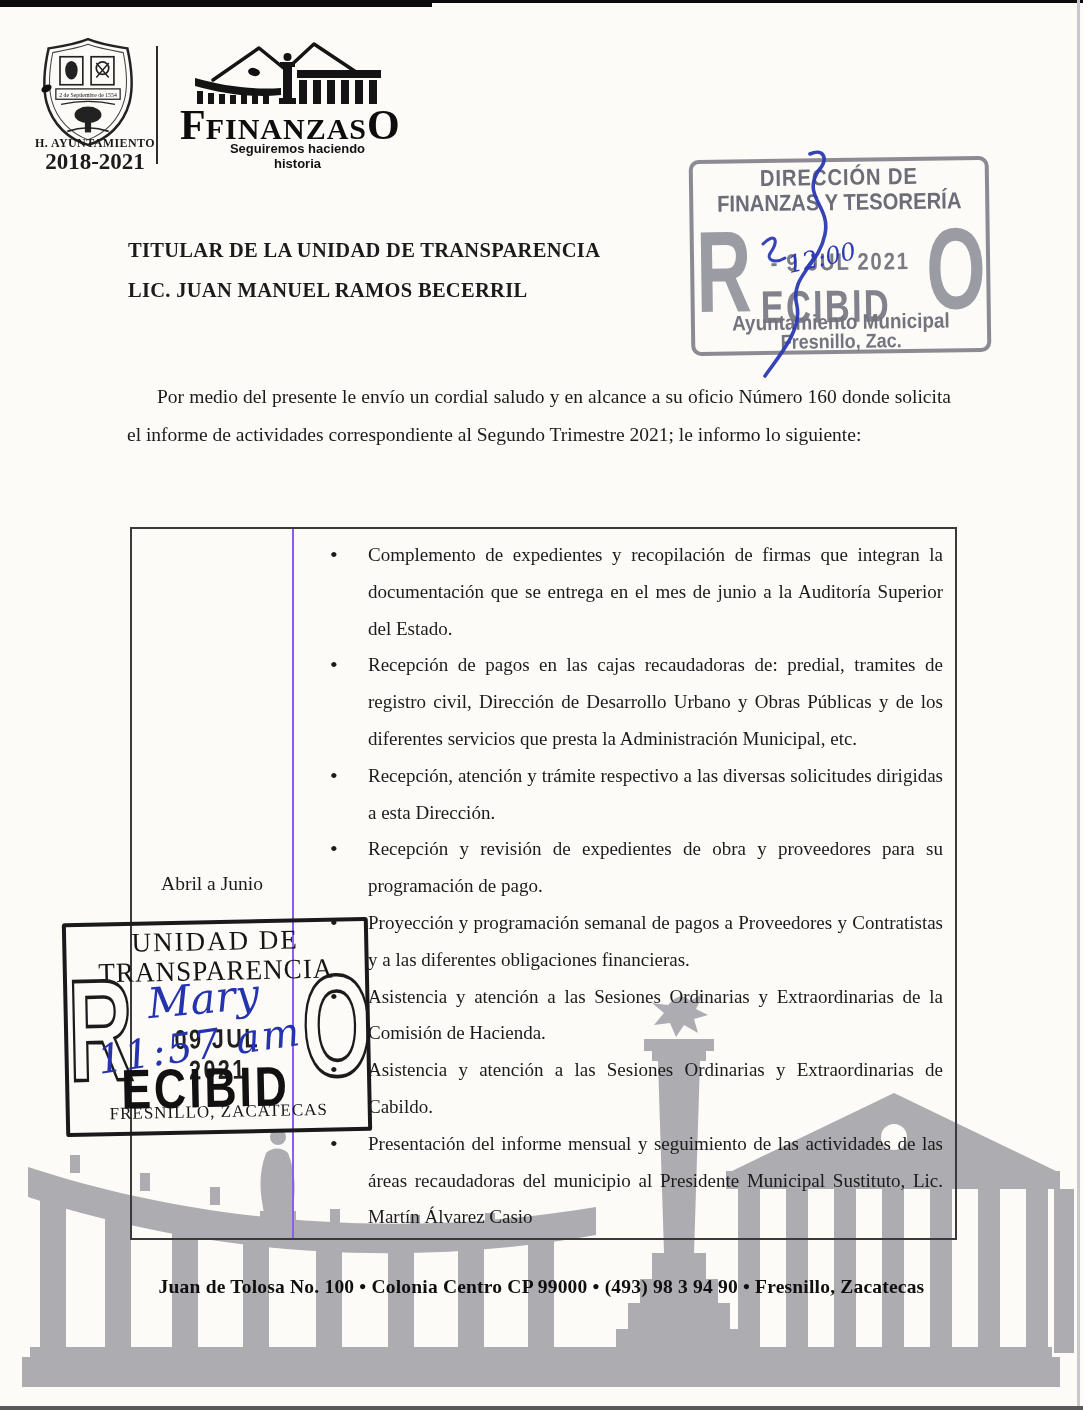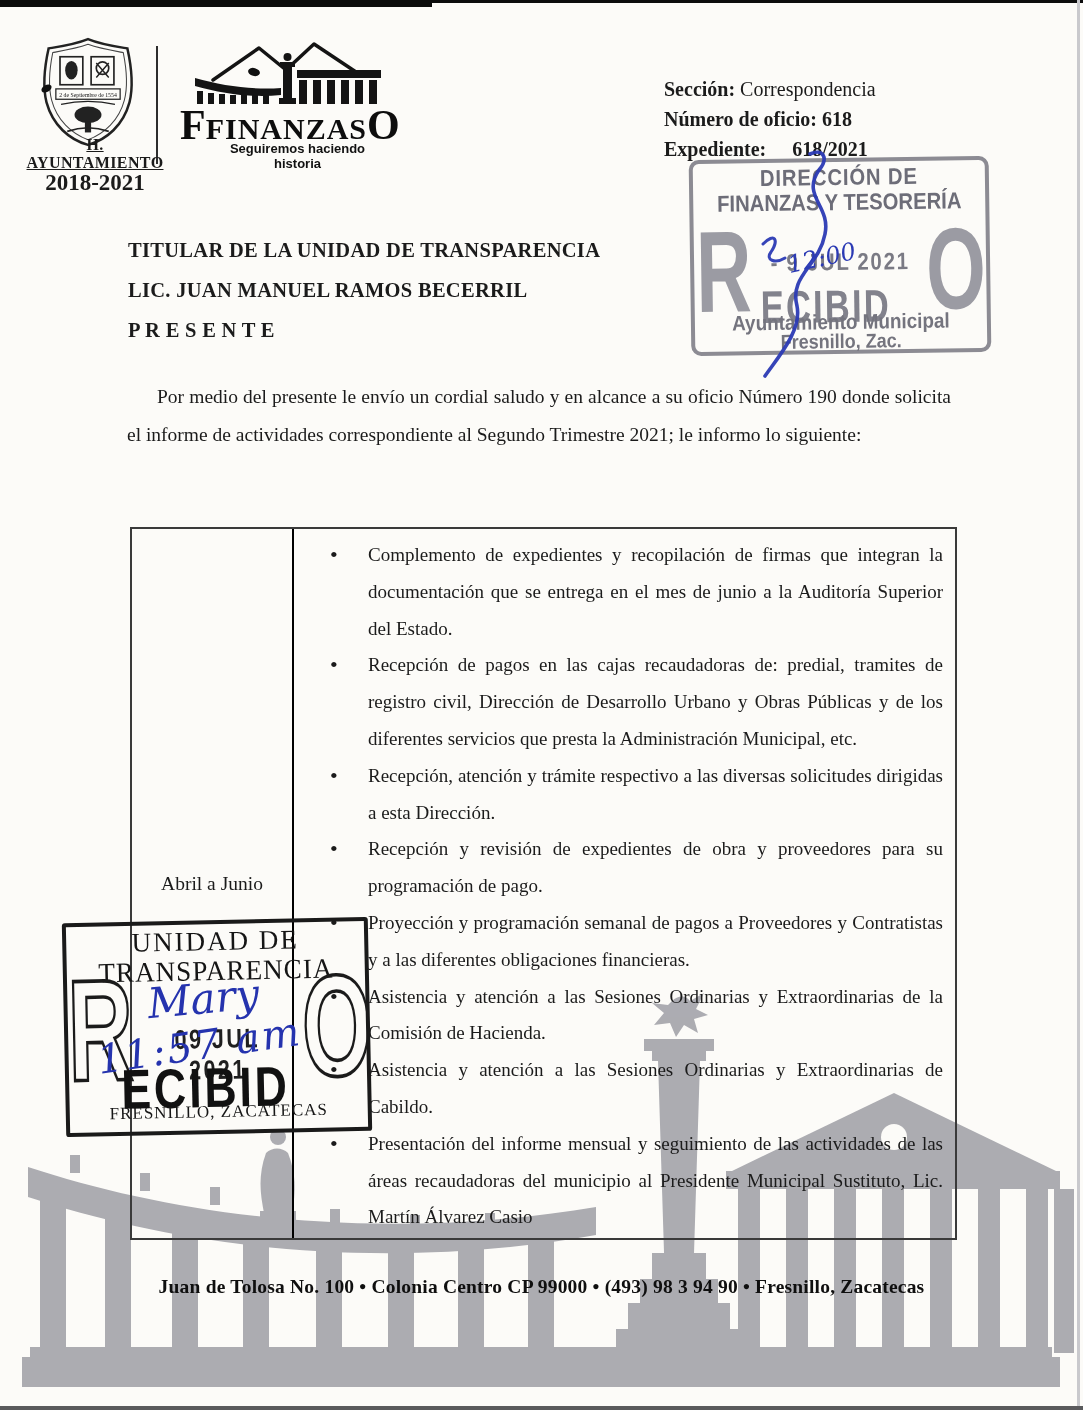--- a/index.html
+++ b/index.html
@@ -11,40 +11,40 @@
   .edge-top{top:0;left:0;width:1083px;height:3px;background:#0c0c0c;z-index:8;}
   .edge-top-left{top:0;left:0;width:432px;height:7px;background:#0c0c0c;z-index:8;}
   .edge-right{top:0;left:1077px;width:3px;height:1410px;background:#c9c9cd;z-index:8;}
   .edge-bottom{top:1406px;left:0;width:1083px;height:4px;background:#5a5a5c;z-index:8;}
   .speck{background:#101010;border-radius:50%;z-index:8;}
   .speck1{top:85px;left:41px;width:11px;height:7px;transform:rotate(-30deg);}
   .speck2{top:68px;left:248px;width:12px;height:8px;transform:rotate(15deg);}
 
   
   .seal-caption{top:136px;left:25px;width:140px;text-align:center;z-index:2;}
-  .seal-caption .l1{font-weight:bold;font-size:16px;letter-spacing:.4px;text-decoration:underline;}
+  .seal-caption .l1{font-weight:bold;font-size:12px;letter-spacing:.4px;}
   .seal-caption .l2{font-weight:bold;font-size:23px;margin-top:-2px;}
   .divider{top:46px;left:156px;width:2px;height:118px;background:#2d2d2d;}
   .logo-text{top:104px;left:180px;width:218px;text-align:center;font-weight:bold;color:#0d0d0d;z-index:2;white-space:nowrap;}
   .logo-text .big{font-size:42px;line-height:1;}
   .logo-text .mid{font-size:30px;line-height:1;letter-spacing:1px;}
   .tagline{top:141px;left:205px;width:185px;text-align:center;
            font-family:"Liberation Sans",sans-serif;font-weight:bold;font-size:13px;color:#111;}
   .info{top:74px;left:664px;font-size:20px;line-height:30px;z-index:1;}
   .info b{font-weight:bold;}
   .info .exp-val{margin-left:26px;}
 
   
   .addr{top:230px;left:128px;font-weight:bold;font-size:20.5px;line-height:40px;letter-spacing:.3px;z-index:1;}
   .para{top:378px;left:127px;width:824px;font-size:19.5px;line-height:37.5px;
         text-align:justify;text-indent:30px;z-index:1;}
 
   
   .tbl{top:527px;left:130px;width:827px;height:713px;border:2px solid #3a3a3a;box-sizing:border-box;z-index:1;}
-  .tbl .left{position:absolute;left:0;top:0;width:160px;height:100%;border-right:2px solid #000000;
+  .tbl .left{position:absolute;left:0;top:0;width:160px;height:100%;border-right:2px solid #8b5cf6;
              display:flex;align-items:center;justify-content:center;font-size:19.5px;}
   .tbl .right{position:absolute;left:162px;top:0;right:0;bottom:0;}
   .tbl ul{list-style:none;margin:0;padding:8px 12px 0 0;}
   .tbl li{position:relative;padding-left:74px;font-size:19px;line-height:36.8px;text-align:justify;}
   .tbl li .blt{position:absolute;left:36px;top:0;font-size:22px;}
 
   
   .f-stamp{top:158px;left:690px;width:292px;height:188px;border:4px solid rgba(108,108,118,.78);
            border-radius:10px;transform:rotate(-.8deg);z-index:2;
            font-family:"Liberation Sans",sans-serif;color:#75757f;}
@@ -193,25 +193,20 @@
         <rect x="158" y="40" width="8" height="24"></rect>
       <rect x="172" y="40" width="8" height="24"></rect>
         <rect x="186" y="40" width="8" height="24"></rect>
     </g>
   </svg>
   <div class="abs logo-text">
     <span class="big">F</span><span class="mid">FINANZAS</span><span class="big">O</span>
   </div>
   <div class="abs tagline">Seguiremos haciendo historia</div>
 
-  <div class="abs info">
-    <div><b>Sección:</b><span> Correspondencia</span></div>
-    <div><b>Número de oficio: 618</b></div>
-    <div><b>Expediente:</b><b class="exp-val">618/2021</b></div>
-  </div>
 
   <div class="abs f-stamp">
     <div class="c fs-l1">DIRECCIÓN DE</div>
     <div class="c fs-l2">FINANZAS Y TESORERÍA</div>
     <div class="fs-big fs-r">R</div>
     <div class="fs-big fs-o">O</div>
     <div class="fs-date">- 9 JUL 2021</div>
     <div class="fs-word">ECIBID</div>
     <div class="c fs-org">Ayuntamiento Municipal</div>
     <div class="c fs-city">Fresnillo, Zac.</div>
@@ -219,24 +214,23 @@
 
   <svg class="abs pen" viewBox="0 0 170 240">
     <path d="M105 6 C 118 0 124 10 114 22 C 96 48 126 58 120 86 C 114 118 84 128 92 158 C 97 182 74 208 60 228" fill="none" stroke="#2b3ab4" stroke-width="3.6" stroke-linecap="round" opacity=".95"></path>
     <path d="M58 96 C 70 84 74 92 66 104 C 60 112 70 116 80 110" fill="none" stroke="#2b3ab4" stroke-width="3" stroke-linecap="round" opacity=".95"></path>
   </svg>
   <div class="abs pen-time" style="top:244px;left:787px;z-index:3;">12:00</div>
 
   <div class="abs addr">
     <div>TITULAR DE LA UNIDAD DE TRANSPARENCIA</div>
     <div>LIC. JUAN MANUEL RAMOS BECERRIL</div>
-    <div>P R E S E N T E</div>
-  </div>
-
-  <div class="abs para">Por medio del presente le envío un cordial saludo y en alcance a su oficio Número 190 donde solicita el informe de actividades correspondiente al Segundo Trimestre 2021; le informo lo siguiente:</div>
+  </div>
+
+  <div class="abs para">Por medio del presente le envío un cordial saludo y en alcance a su oficio Número 160 donde solicita el informe de actividades correspondiente al Segundo Trimestre 2021; le informo lo siguiente:</div>
 
   <div class="abs tbl">
     <div class="left">
       <span>Abril a Junio</span>
     </div>
     <div class="right">
       <ul>
 
           <li>
             <span class="blt">•</span>

